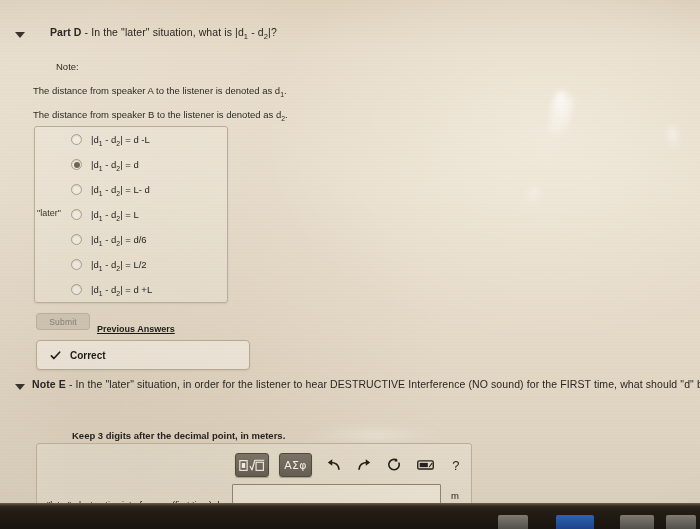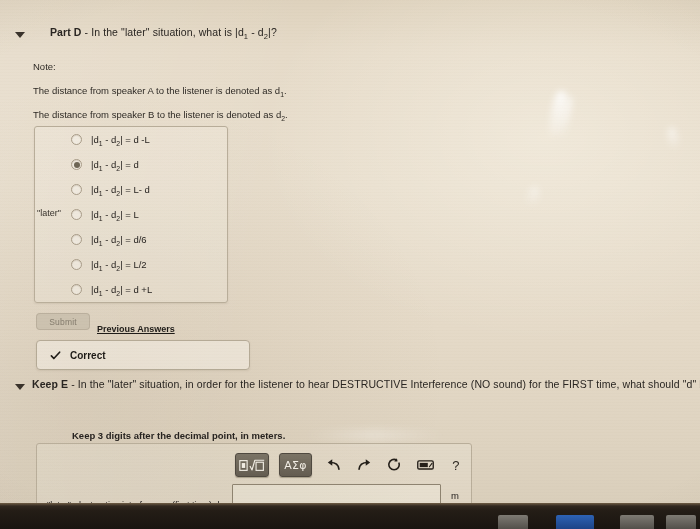--- a/index.html
+++ b/index.html
@@ -123,21 +123,21 @@
 
   
   .note-block {
     position: absolute;
     left: 33px;
     top: 62px;
     font-size: 9.5px;
     line-height: 1.15;
     color: #2e2a25;
   }
-  .note-block .note-label { margin-bottom: 13px; }
+  .note-block .note-label { margin-bottom: 13px; margin-left: 23px; }
   .note-block .note-line { margin-bottom: 13px; }
 
   
   .choice-panel {
     position: absolute;
     left: 34px;
     top: 126px;
     width: 192px;
     height: 175px;
     border: 1px solid #b9ae9a;
@@ -444,21 +444,21 @@
 
   <div class="correct-box">
     <svg class="check-icon" viewBox="0 0 16 16">
       <path d="M2 8.6 L5.6 12.4 L14 3.2" fill="none" stroke="#201d18" stroke-width="2.4" stroke-linecap="round" stroke-linejoin="round"></path>
     </svg>
     <span class="correct-text">Correct</span>
   </div>
 
   <div class="part-header" id="part-e-header">
     <span class="disclosure"></span>
-    <span class="part-title"><span>Keep E</span><span class="reg"> - In the "later" situation, in order for the listener to hear DESTRUCTIVE Interference (NO sound)  for the FIRST time, what should "d" be equal to?</span></span>
+    <span class="part-title"><span>Note E</span><span class="reg"> - In the "later" situation, in order for the listener to hear DESTRUCTIVE Interference (NO sound)  for the FIRST time, what should "d" be equal to?</span></span>
   </div>
 
   <div class="hint-line">Keep 3 digits after the decimal point, in meters.</div>
 
   <div class="answer-panel">
 
     <div class="math-toolbar">
       <div class="tool-btn">
         <svg width="26" height="15" viewBox="0 0 32 18">
           <rect x="1" y="3" width="9" height="12" fill="none" stroke="#f0ece3" stroke-width="1.4"></rect>

